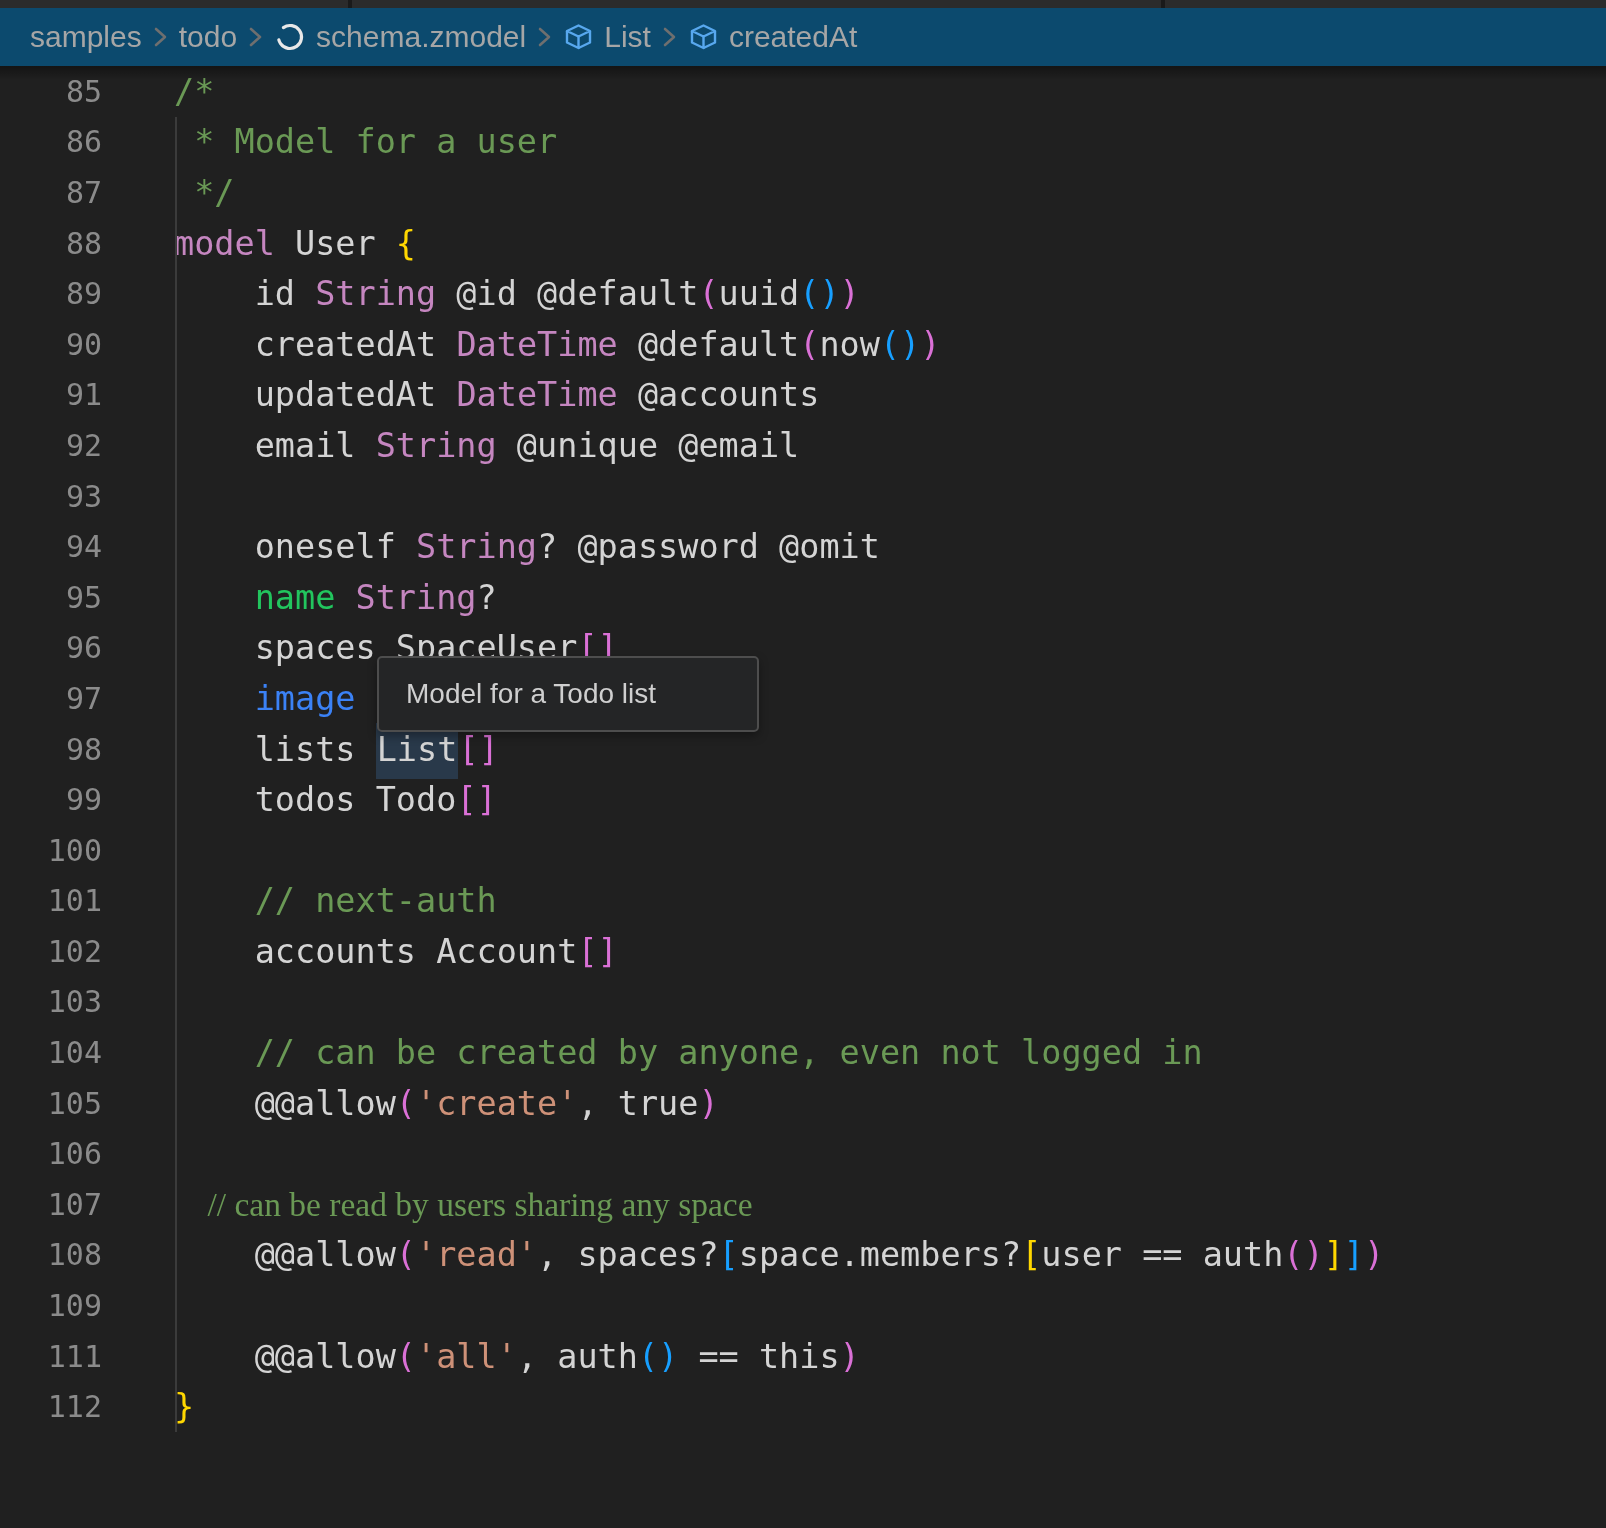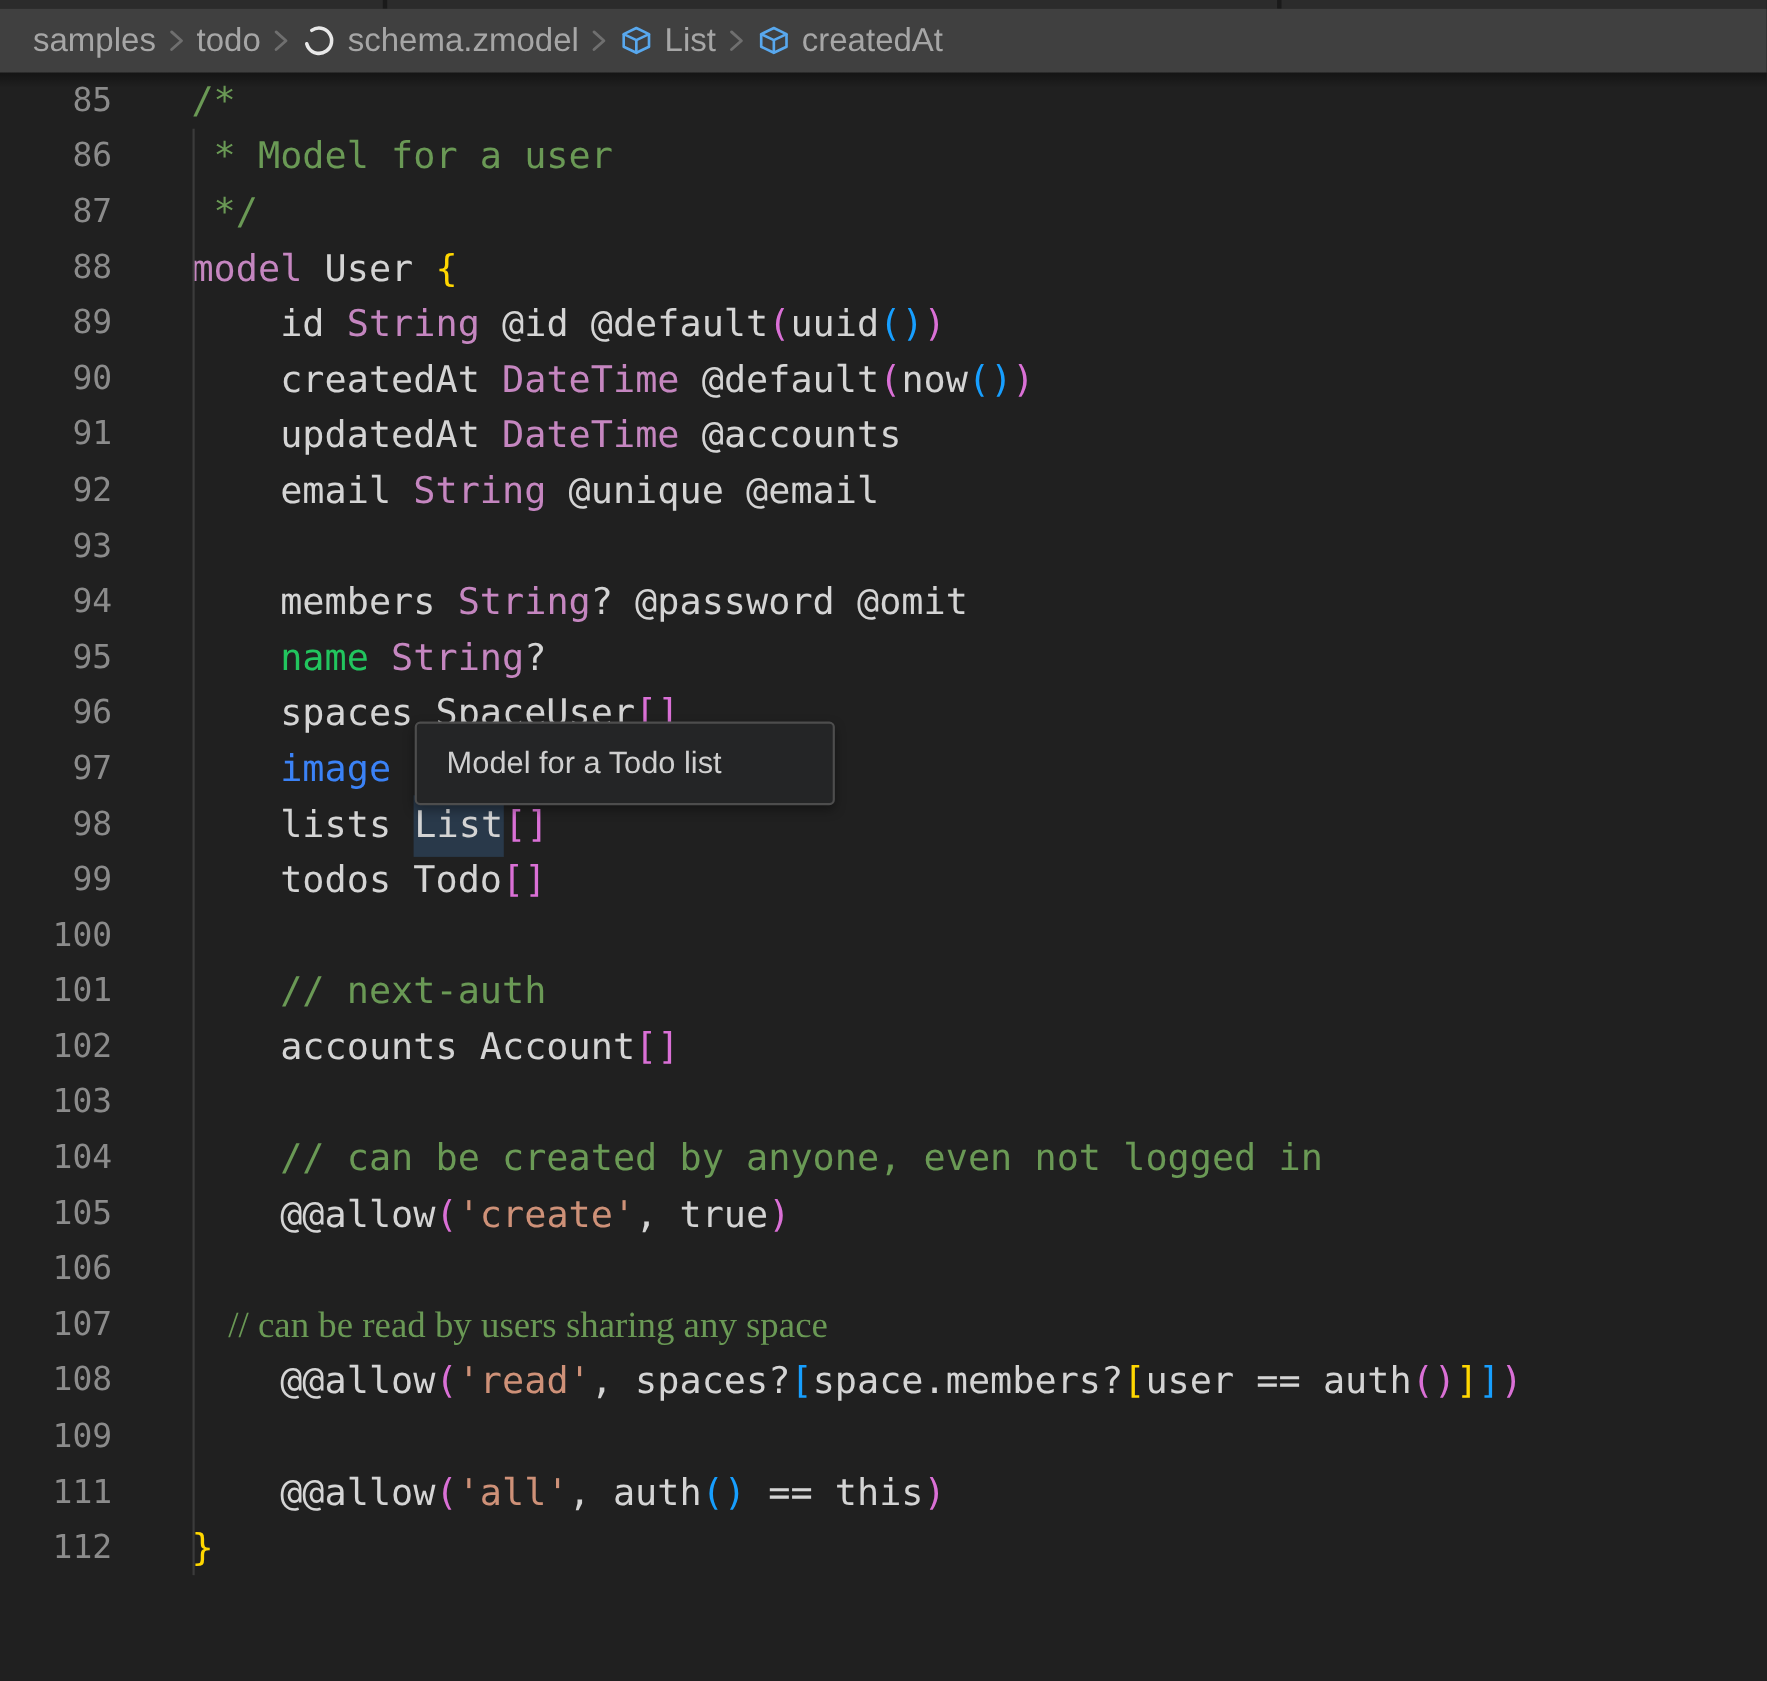--- a/index.html
+++ b/index.html
@@ -18,21 +18,21 @@
   }
   .tab-divider {
     position:absolute; top:0; width:4px; height:8px; background:#1a1a1a;
   }
   .tab-divider.d1 { left:348px; }
   .tab-divider.d2 { left:1161px; }
 
   
   .breadcrumb-bar {
     position:absolute; top:8px; left:0; width:1606px; height:58px;
-    background:#404040;
+    background:#0c4a6e;
     display:flex; align-items:center;
     padding-left:30px; gap:10px;
     font-size:30px; color:#a6a6a6;
   }
   .bc-label { white-space:pre; cursor:pointer; }
   .bc-sep, .bc-icon { display:flex; align-items:center; }
 
   
   .scroll-shadow {
     position:absolute; top:66px; left:0; width:1606px; height:14px;
@@ -144,21 +144,21 @@
   <div>
       <div class="line"><span class="gutter">85</span><span class="code"><span class="tok c" style="color: rgb(106, 153, 85);">/*</span></span></div>
       <div class="line"><span class="gutter">86</span><span class="code"><span class="tok c" style="color: rgb(106, 153, 85); text-align: center;"> * Model for a user</span></span></div>
       <div class="line"><span class="gutter">87</span><span class="code"><span class="tok c" style="color: rgb(106, 153, 85);"> */</span></span></div>
       <div class="line"><span class="gutter">88</span><span class="code"><span class="tok k" style="color: rgb(197, 134, 192);">model</span><span class="tok f" style="color: rgb(212, 212, 212);"> User </span><span class="tok b1" style="color: rgb(255, 215, 0);">{</span></span></div>
       <div class="line"><span class="gutter">89</span><span class="code"><span class="tok f" style="color: rgb(212, 212, 212);">    id </span><span class="tok k" style="color: rgb(197, 134, 192);">String</span><span class="tok f" style="color: rgb(212, 212, 212);"> @id @default</span><span class="tok b2" style="color: rgb(218, 112, 214);">(</span><span class="tok f" style="color: rgb(212, 212, 212);">uuid</span><span class="tok b3" style="color: rgb(23, 159, 255);">()</span><span class="tok b2" style="color: rgb(218, 112, 214);">)</span></span></div>
       <div class="line"><span class="gutter">90</span><span class="code"><span class="tok f" style="color: rgb(212, 212, 212);">    createdAt </span><span class="tok k" style="color: rgb(197, 134, 192);">DateTime</span><span class="tok f" style="color: rgb(212, 212, 212);"> @default</span><span class="tok b2" style="color: rgb(218, 112, 214);">(</span><span class="tok f" style="color: rgb(212, 212, 212);">now</span><span class="tok b3" style="color: rgb(23, 159, 255);">()</span><span class="tok b2" style="color: rgb(218, 112, 214);">)</span></span></div>
       <div class="line"><span class="gutter">91</span><span class="code"><span class="tok f" style="color: rgb(212, 212, 212);">    updatedAt </span><span class="tok k" style="color: rgb(197, 134, 192);">DateTime</span><span class="tok f" style="color: rgb(212, 212, 212);"> @accounts</span></span></div>
       <div class="line"><span class="gutter">92</span><span class="code"><span class="tok f" style="color: rgb(212, 212, 212);">    email </span><span class="tok k" style="color: rgb(197, 134, 192);">String</span><span class="tok f" style="color: rgb(212, 212, 212);"> @unique @email</span></span></div>
       <div class="line"><span class="gutter">93</span></div>
-      <div class="line"><span class="gutter">94</span><span class="code"><span class="tok f" style="color: rgb(212, 212, 212);">    members </span><span class="tok k" style="color: rgb(197, 134, 192);">String</span><span class="tok f" style="color: rgb(212, 212, 212);">? @password @omit</span></span></div>
+      <div class="line"><span class="gutter">94</span><span class="code"><span class="tok f" style="color: rgb(212, 212, 212);">    oneself </span><span class="tok k" style="color: rgb(197, 134, 192);">String</span><span class="tok f" style="color: rgb(212, 212, 212);">? @password @omit</span></span></div>
       <div class="line"><span class="gutter">95</span><span class="code"><span class="tok f" style="color: #22c55e; margin-top: 48px;">    name </span><span class="tok k" style="color: rgb(197, 134, 192);">String</span><span class="tok f" style="color: rgb(212, 212, 212);">?</span></span></div>
       <div class="line"><span class="gutter">96</span><span class="code"><span class="tok f" style="color: rgb(212, 212, 212);">    spaces SpaceUser</span><span class="tok b2" style="color: rgb(218, 112, 214);">[]</span></span></div>
       <div class="line"><span class="gutter">97</span><span class="code"><span class="tok f" style="color: #3b82f6;">    image</span></span></div>
       <div class="line"><span class="gutter">98</span><span class="code"><span class="tok f" style="color: rgb(212, 212, 212);">    lists </span><span class="tok hl" style="color: rgb(212, 212, 212);">List</span><span class="tok b2" style="color: rgb(218, 112, 214);">[]</span></span></div>
       <div class="line"><span class="gutter">99</span><span class="code"><span class="tok f" style="color: rgb(212, 212, 212); margin-top: 36px;">    todos Todo</span><span class="tok b2" style="color: rgb(218, 112, 214);">[]</span></span></div>
       <div class="line"><span class="gutter">100</span><span class="code"></span></div>
       <div class="line"><span class="gutter">101</span><span class="code"><span class="tok c" style="color: rgb(106, 153, 85);">    // next-auth</span></span></div>
       <div class="line"><span class="gutter">102</span><span class="code"><span class="tok f" style="color: rgb(212, 212, 212);">    accounts Account</span><span class="tok b2" style="color: rgb(218, 112, 214);">[]</span></span></div>
       <div class="line"><span class="gutter">103</span><span class="code"></span></div>
       <div class="line"><span class="gutter">104</span><span class="code"><span class="tok c" style="color: rgb(106, 153, 85);">    // can be created by anyone, even not logged in</span></span></div>

